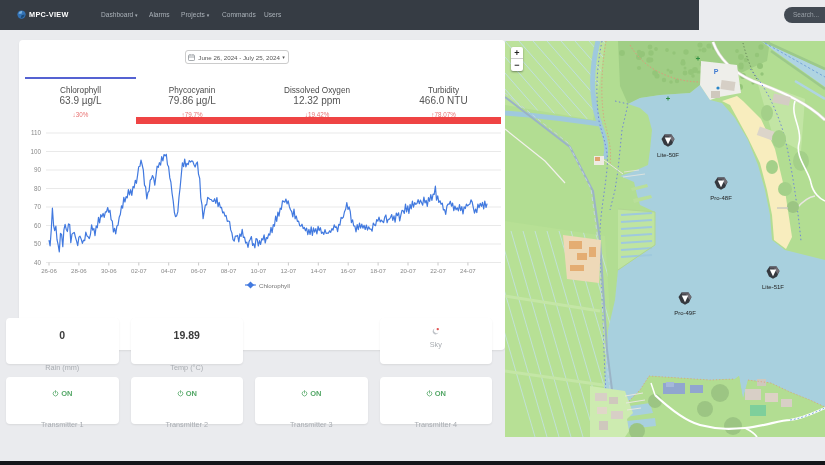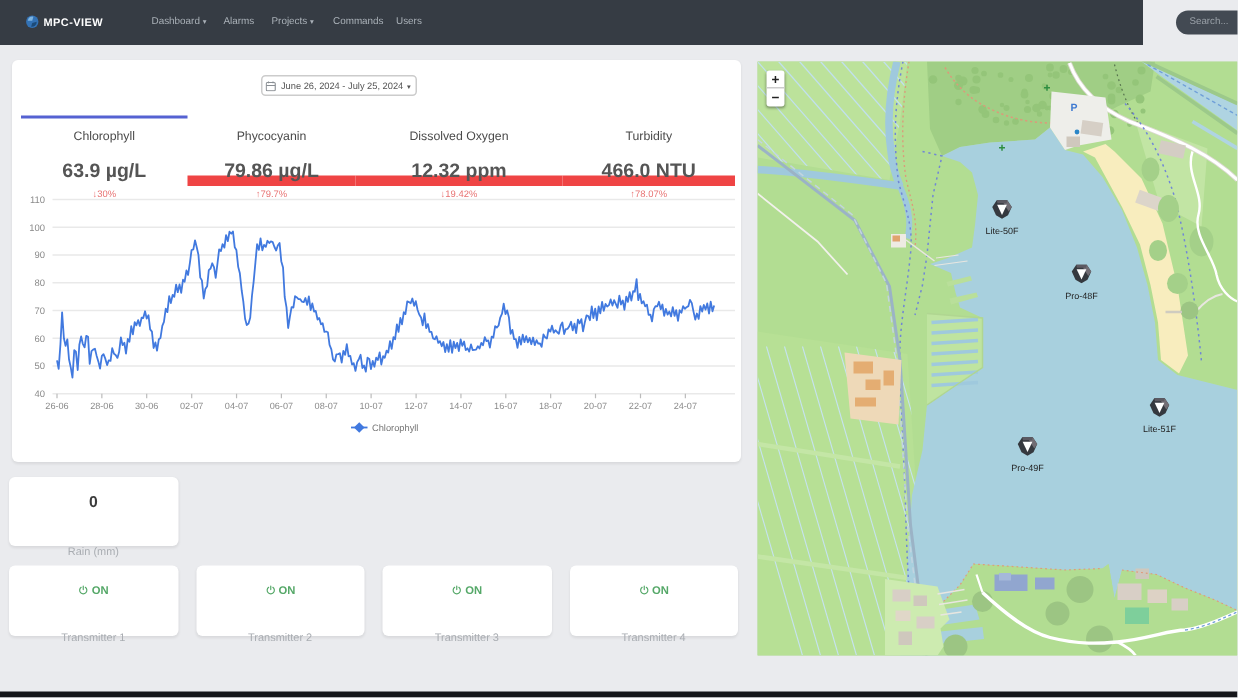--- a/index.html
+++ b/index.html
@@ -1,32 +1,32 @@
 <!DOCTYPE html>
 <html><head>
 <meta charset="utf-8">
 <style>
   * { margin:0; padding:0; box-sizing:border-box; }
   html,body { width:825px; height:465px; overflow:hidden; background:#eaebee; font-family:"Liberation Sans",sans-serif; }
   #stage { position:relative; width:825px; height:465px; }
   
-  #nav { position:absolute; left:0; top:0; width:762px; height:30px; background:#363c44; }
+  #nav { position:absolute; left:0; top:0; width:699px; height:30px; background:#363c44; }
   #brand { position:absolute; left:17px; top:10px; display:flex; align-items:center; }
   #brand .txt { color:#fff; font-weight:bold; font-size:7.3px; letter-spacing:0.3px; margin-left:3px; }
   .navitem { position:absolute; top:11px; font-size:6.6px; color:#aab1b8; }
   #search { position:absolute; left:784px; top:7px; width:50px; height:16px; border-radius:8px; background:#434a53; color:#9aa1a8; font-size:6.5px; line-height:16px; padding-left:9px; }
   
-  #panel { position:absolute; left:8px; top:40px; width:486px; height:268px; background:#fff; border-radius:4px; box-shadow:0 1px 2px rgba(0,0,0,0.08); }
+  #panel { position:absolute; left:19px; top:40px; width:486px; height:310px; background:#fff; border-radius:4px; box-shadow:0 1px 2px rgba(0,0,0,0.08); }
   #datebtn { position:absolute; left:166px; top:10px; width:104px; height:14px; border:1px solid #ccc; border-radius:3px; background:#fff; font-size:6.2px; color:#555; display:flex; align-items:center; justify-content:center; white-space:nowrap; }
   #tabs { position:absolute; left:6px; top:37px; width:476px; height:47px; display:flex; }
   .tab { flex:1; text-align:center; border-bottom:7px solid #ef4444; }
   .tab.active { flex:0 0 111px; border-top:2px solid #5562d2; border-bottom:none; }
   .tab .t { font-size:8.2px; color:#4a4a4a; margin-top:9px; }
   .tab.active .t { margin-top:7px; }
-  .tab .v { font-size:13px; color:#555; margin-top:11px;font-weight:bold; }
+  .tab .v { font-size:10px; color:#555; margin-top:0; }
   .tab .p { font-size:6.3px; color:#e87272; margin-top:5px; }
   
   .card { position:absolute; width:112.5px; background:#fff; border-radius:4px; box-shadow:0 1px 2px rgba(0,0,0,0.08); text-align:center; }
   .card .big { font-size:10.5px; font-weight:bold; color:#3c3c3c; }
   .card .lbl { font-size:7.3px; color:#a9adb2; margin-top:22px; }
   .card .on { font-size:7.5px; font-weight:bold; color:#55a868; }
   
   #map { position:absolute; left:505px; top:41px; width:320px; height:396px; overflow:hidden; background:#aedb90; }
   #zoomctl { position:absolute; left:6px; top:6px; width:12px; height:24px; background:#fff; border-radius:2px; box-shadow:0 1px 2px rgba(0,0,0,0.4); z-index:50; }
   #zoomctl div { height:12px; text-align:center; font-weight:bold; font-size:9px; line-height:12px; color:#222; }
@@ -137,20 +137,31 @@
       <polyline points="30.0,112.2 31.1,117.9 32.3,101.4 33.4,80.2 34.6,97.5 35.7,102.6 36.9,98.2 38.0,111.5 39.2,117.1 40.3,123.8 41.5,105.4 42.6,106.4 43.8,118.7 44.9,101.8 46.1,96.3 47.2,101.2 48.4,103.5 49.5,95.9 50.7,96.6 51.8,114.6 53.0,106.1 54.1,105.1 55.3,104.5 56.4,109.1 57.6,113.1 58.7,117.7 59.9,109.2 61.0,108.1 62.2,111.1 63.4,115.4 64.5,112.2 65.7,112.6 66.8,104.1 68.0,107.9 69.1,108.7 70.3,110.6 71.4,106.7 72.6,96.9 73.7,102.1 74.9,100.5 76.0,107.7 77.2,97.9 78.3,99.8 79.5,89.4 80.6,94.9 81.8,86.7 82.9,88.9 84.1,85.4 85.2,89.3 86.4,83.8 87.5,84.0 88.7,79.5 89.8,84.4 91.0,82.2 92.1,91.6 93.3,93.1 94.4,104.0 95.6,100.3 96.7,105.8 97.9,98.1 99.0,97.3 100.2,89.3 101.3,86.6 102.5,77.8 103.6,80.1 104.8,69.4 105.9,74.0 107.1,68.6 108.2,69.9 109.4,61.7 110.5,66.8 111.7,61.6 112.8,67.3 114.0,58.5 115.1,59.8 116.3,52.3 117.4,55.3 118.6,47.2 119.7,38.7 120.9,38.3 122.0,32.2 123.2,37.0 124.3,41.9 125.5,57.1 126.6,58.9 127.8,71.0 128.9,64.6 130.1,62.9 131.2,52.1 132.4,51.0 133.5,47.5 134.7,50.2 135.8,57.2 137.0,47.5 138.1,38.2 139.3,39.4 140.4,34.7 141.6,37.1 142.7,28.7 143.9,32.8 145.0,26.5 146.2,27.8 147.3,26.3 148.5,36.8 149.6,38.7 150.8,49.9 151.9,54.2 153.1,65.5 154.2,72.9 155.4,84.5 156.5,88.7 157.7,87.7 158.8,83.9 160.0,69.0 161.1,59.7 162.3,46.7 163.4,34.8 164.6,38.6 165.7,31.0 166.9,38.9 168.0,35.3 169.2,36.6 170.3,32.5 171.5,34.0 172.6,32.9 173.8,33.4 174.9,36.5 176.1,39.0 177.2,35.7 178.4,34.0 179.5,46.1 180.7,50.3 181.8,70.0 183.0,76.9 184.1,90.7 185.3,82.9 186.4,76.8 187.6,77.0 188.7,69.4 189.9,70.3 191.0,71.4 192.2,71.5 193.3,73.1 194.5,73.4 195.6,70.7 196.8,75.3 197.9,69.6 199.1,78.7 200.2,74.3 201.4,79.7 202.5,79.3 203.7,85.0 204.8,84.0 206.0,88.2 207.1,87.5 208.3,93.3 209.4,93.0 210.6,93.5 211.7,101.9 212.9,104.9 214.0,111.6 215.2,113.0 216.3,108.2 217.5,108.1 218.6,107.5 219.8,113.8 220.9,105.9 222.1,108.5 223.2,101.4 224.4,109.5 225.5,109.2 226.7,115.1 227.8,114.1 229.0,119.3 230.1,113.4 231.3,111.3 232.4,108.5 233.6,117.4 234.7,115.7 235.9,119.8 237.0,110.5 238.2,111.3 239.3,118.0 240.5,112.6 241.6,116.5 242.8,110.5 243.9,112.0 245.1,106.9 246.2,115.0 247.4,109.5 248.5,110.5 249.7,105.8 250.8,107.1 252.0,99.4 253.1,104.6 254.3,96.7 255.4,98.2 256.6,88.2 257.7,93.3 258.9,84.0 260.0,88.2 261.2,80.1 262.3,81.4 263.5,72.9 264.6,73.4 265.8,74.2 266.9,71.0 268.1,75.9 269.2,72.8 270.4,78.7 271.5,81.7 272.7,83.6 273.8,88.9 275.0,81.0 276.1,90.8 277.3,88.0 278.4,93.3 279.6,93.2 280.7,97.6 281.9,98.2 283.0,96.2 284.2,100.6 285.3,99.5 286.5,102.8 287.6,100.0 288.8,106.7 289.9,101.4 291.1,106.5 292.2,98.8 293.4,107.3 294.5,99.8 295.6,104.1 296.8,100.6 297.9,106.0 299.1,98.3 300.2,102.6 301.4,99.7 302.5,105.4 303.7,104.2 304.8,106.4 306.0,101.6 307.1,105.4 308.3,105.2 309.4,105.1 310.6,102.8 311.7,104.3 312.9,100.6 314.0,102.2 315.2,96.8 316.3,99.4 317.5,98.9 318.6,103.7 319.8,96.4 320.9,97.1 322.1,89.4 323.2,90.4 324.4,89.0 325.5,83.7 326.7,81.1 327.8,74.5 329.0,81.4 330.1,78.9 331.3,83.7 332.4,94.6 333.6,91.9 334.7,98.0 335.9,98.1 337.0,103.9 338.2,96.6 339.3,101.7 340.5,95.1 341.6,100.1 342.8,96.1 343.9,100.2 345.1,97.3 346.2,101.5 347.4,97.0 348.5,102.1 349.7,98.8 350.8,101.1 352.0,101.0 353.1,103.2 354.3,95.0 355.4,96.9 356.6,97.7 357.7,91.6 358.9,93.1 360.0,89.1 361.2,93.8 362.3,92.1 363.5,93.5 364.6,94.5 365.8,89.0 366.9,87.0 368.1,94.7 369.2,91.4 370.4,91.2 371.5,89.5 372.7,86.5 373.8,92.3 375.0,87.8 376.1,94.1 377.3,85.1 378.4,87.6 379.6,84.8 380.7,92.9 381.9,86.8 383.0,82.3 384.2,82.7 385.3,85.5 386.5,76.2 387.6,84.0 388.8,77.8 389.9,85.5 391.1,76.3 392.2,80.9 393.4,73.2 394.5,79.2 395.7,74.6 396.8,76.3 398.0,75.4 399.1,71.6 400.3,75.7 401.4,72.1 402.6,74.7 403.7,77.2 404.9,69.1 406.0,75.0 407.2,72.3 408.3,78.5 409.5,69.7 410.6,73.3 411.8,66.7 412.9,72.4 414.1,66.1 415.2,66.5 416.4,58.1 417.5,72.1 418.7,67.9 419.8,74.3 421.0,72.8 422.1,76.2 423.3,75.1 424.4,81.9 425.6,81.7 426.7,86.3 427.9,78.1 429.0,76.1 430.2,76.2 431.3,73.2 432.5,78.2 433.6,75.0 434.8,82.6 435.9,78.0 437.1,81.8 438.2,79.7 439.4,82.9 440.5,76.7 441.7,82.6 442.8,78.7 444.0,85.9 445.1,78.8 446.3,80.5 447.4,76.1 448.6,77.9 449.7,76.8 450.9,76.1 452.0,71.9 453.2,74.1 454.3,79.6 455.5,85.1 456.6,81.0 457.8,84.6 458.9,76.1 460.1,79.7 461.2,75.3 462.4,78.4 463.5,74.3 464.7,81.0 465.8,73.1 467.0,79.5 468.1,75.6" fill="none" stroke="#4179df" stroke-width="1.2" stroke-linejoin="round"></polyline>
       <line x1="226" y1="157" x2="237" y2="157" stroke="#4179df" stroke-width="1.2"></line>
       <rect x="229" y="154.5" width="5" height="5" transform="rotate(45 231.5 157)" fill="#4179df"></rect>
       <text x="240" y="159.5" font-size="6.2" fill="#757575">Chlorophyll</text>
     </svg>
   </div>
 
   <div class="card" style="left:6px; top:318px; height:46px;">
     <div class="big" style="margin-top:11px;">0</div>
       <div class="lbl">Rain (mm)</div>
+  </div>
+  <div class="card" style="left:130.5px; top:318px; height:46px;">
+    <div class="big" style="margin-top:11px;">19.89</div>
+      <div class="lbl">Temp (°C)</div>
+  </div>
+  <div class="card" style="left:379.5px; top:318px; height:46px;">
+    <svg width="9" height="9" viewBox="0 0 12 12" style="margin-top:9px;">
+        <path d="M5 2 A4 4 0 1 0 10 7 A3.4 3.4 0 0 1 5 2 Z" fill="#c0c4c9"></path>
+        <circle cx="9" cy="2.8" r="1.6" fill="#e05252"></circle>
+      </svg>
+    <div class="lbl" style="margin-top:0px;">Sky</div>
   </div>
 
   <div class="card" style="left:6px; top:377px; height:47px;">
     <div class="on" style="margin-top:12px;"><svg width="7" height="7" viewBox="0 0 16 16" style="vertical-align:-0.5px; margin-right:2px;">
           <path d="M8 1.5 L8 7" stroke="#55a868" stroke-width="1.8" stroke-linecap="round" fill="none"></path>
           <path d="M4.8 3.5 A5.5 5.5 0 1 0 11.2 3.5" stroke="#55a868" stroke-width="1.8" stroke-linecap="round" fill="none"></path>
         </svg>ON</div>
       <div class="lbl">Transmitter 1</div>
   </div>
   <div class="card" style="left:130.5px; top:377px; height:47px;">

